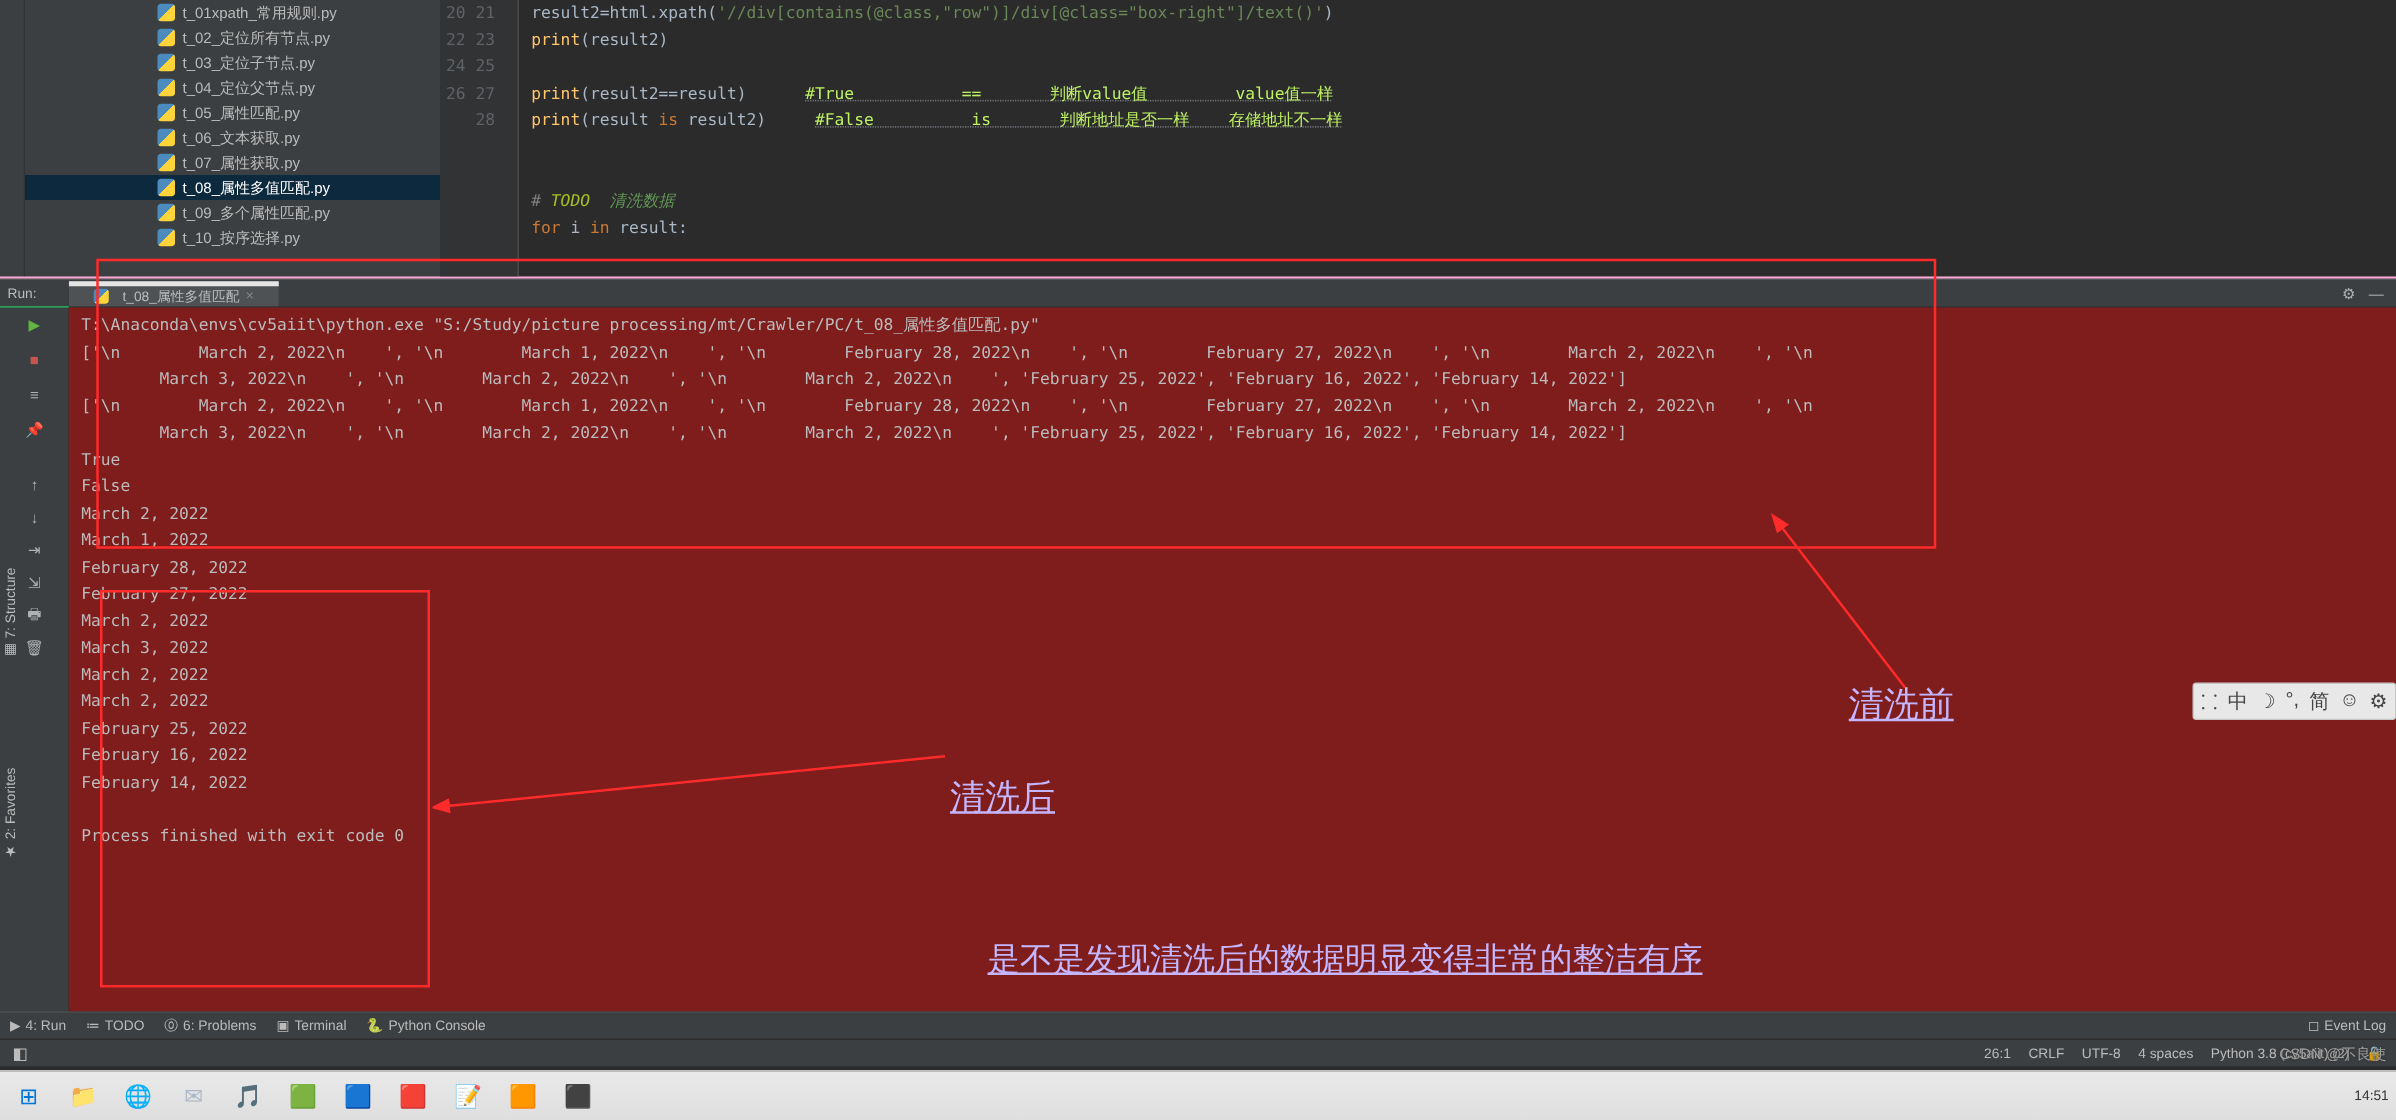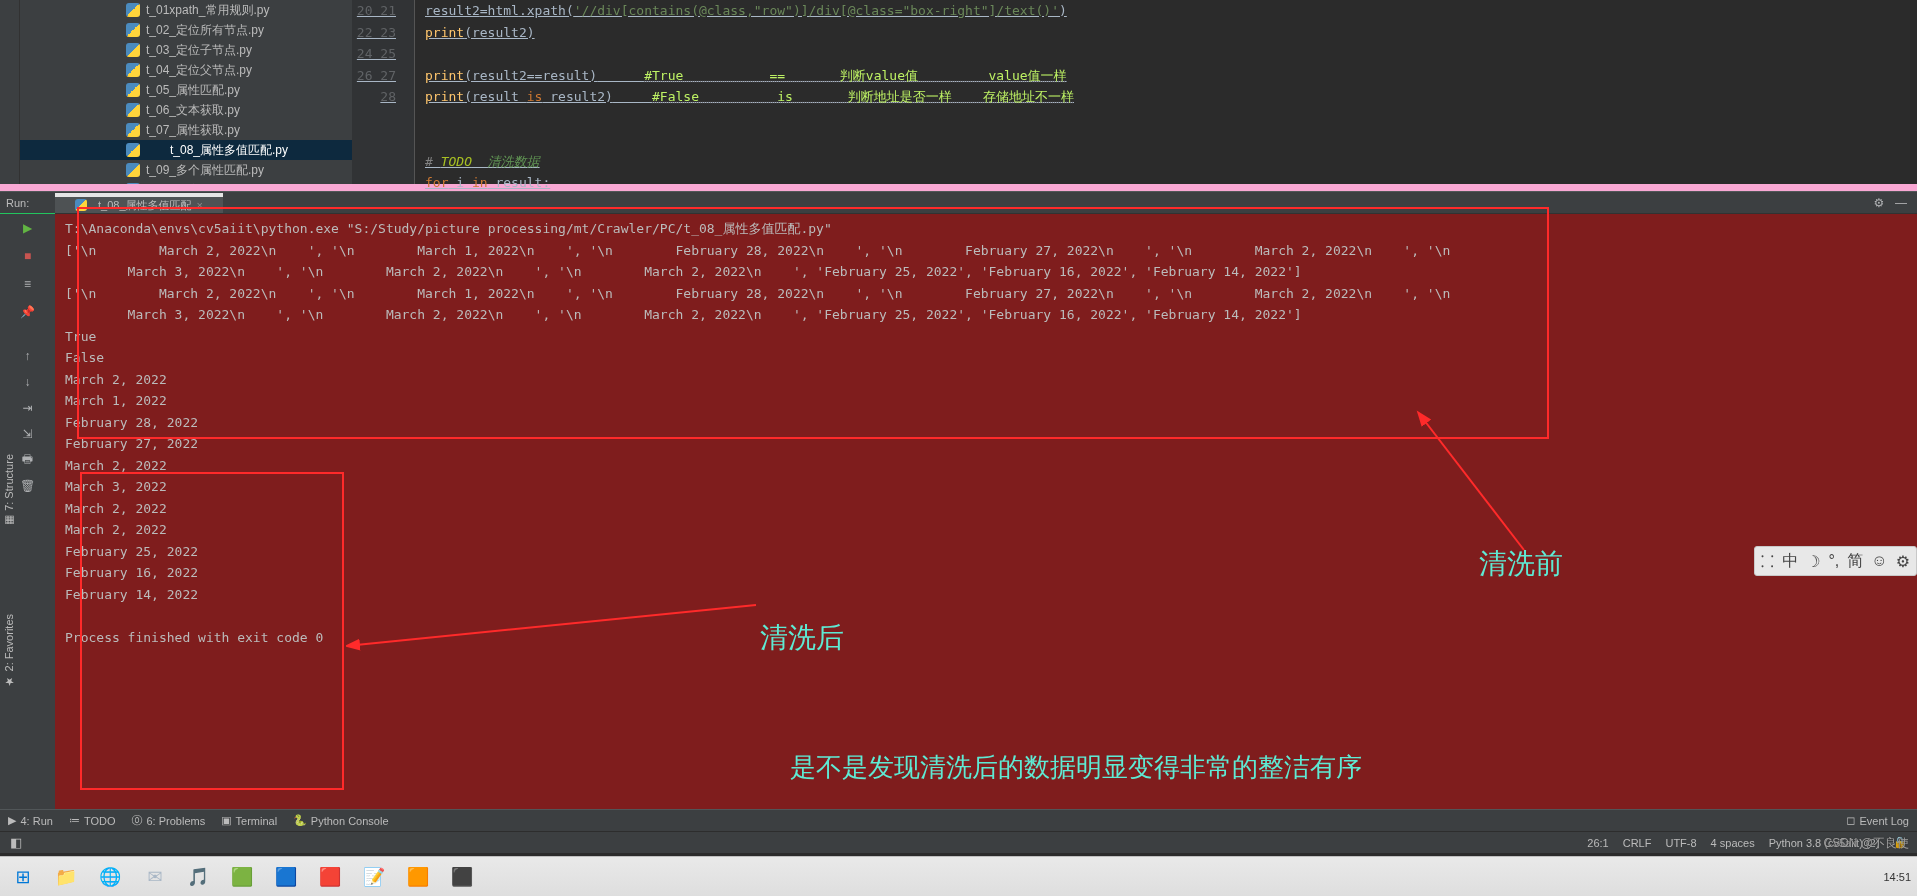--- a/index.html
+++ b/index.html
@@ -13,22 +13,22 @@
   overflow: hidden;
   position: relative;
 }
 .ide {
   display: flex;
   flex-direction: column;
   height: 853px;
 }
 .top-split {
   display: flex;
-  height: 191px;
-  border-bottom: 7px solid #f9a8d4;
+  height: 223px;
+  border-bottom: 2px solid #f9a8d4;
 }
 .left-tool-strip {
   width: 20px;
   background: #3c3f41;
   border-right: 1px solid #323232;
   display: flex;
   flex-direction: column;
   align-items: center;
   justify-content: flex-end;
   color: #bbb;
@@ -44,39 +44,37 @@
   align-items: center;
   padding: 1px 0 1px 106px;
   height: 20px;
   font-size: 12px;
   color: #bbb;
   white-space: nowrap;
 }
 .tree-item.selected {
   background: #0d293e;
   color: #fff;
-  gap: 24px;
 }
 .py-icon {
   width: 14px; height: 14px;
   margin-right: 6px;
   position: relative;
   flex-shrink: 0;
 }
 .py-icon::before {
   content:"";
   position:absolute; inset:0;
   background: linear-gradient(135deg, #4b8bbe 0 50%, #ffd43b 50% 100%);
   border-radius: 3px;
 }
 .editor-area {
   flex: 1;
   background: #2b2b2b;
   display: flex;
-  text-decoration: underline;
 }
 .gutter {
   width: 62px;
   background: #313335;
   color: #606366;
   font-family: "Consolas", monospace;
   font-size: 13px;
   text-align: right;
   padding-right: 18px;
   padding-top: 0;
@@ -223,24 +221,25 @@
 
 
 .annot-box1 {
   position: absolute;
   border: 2px solid #ff2a2a;
   pointer-events: none;
   z-index: 10;
 }
 .annot-text {
   position: absolute;
-  color: #5eead4;
+  color: #c4b5fd;
   font-family: "Microsoft YaHei", sans-serif;
   z-index: 11;
   pointer-events: none;
+  text-decoration: underline;
 }
 .annot-arrow {
   position: absolute;
   z-index: 11;
   pointer-events: none;
 }
 
 
 .ime-bar {
   position: absolute;

